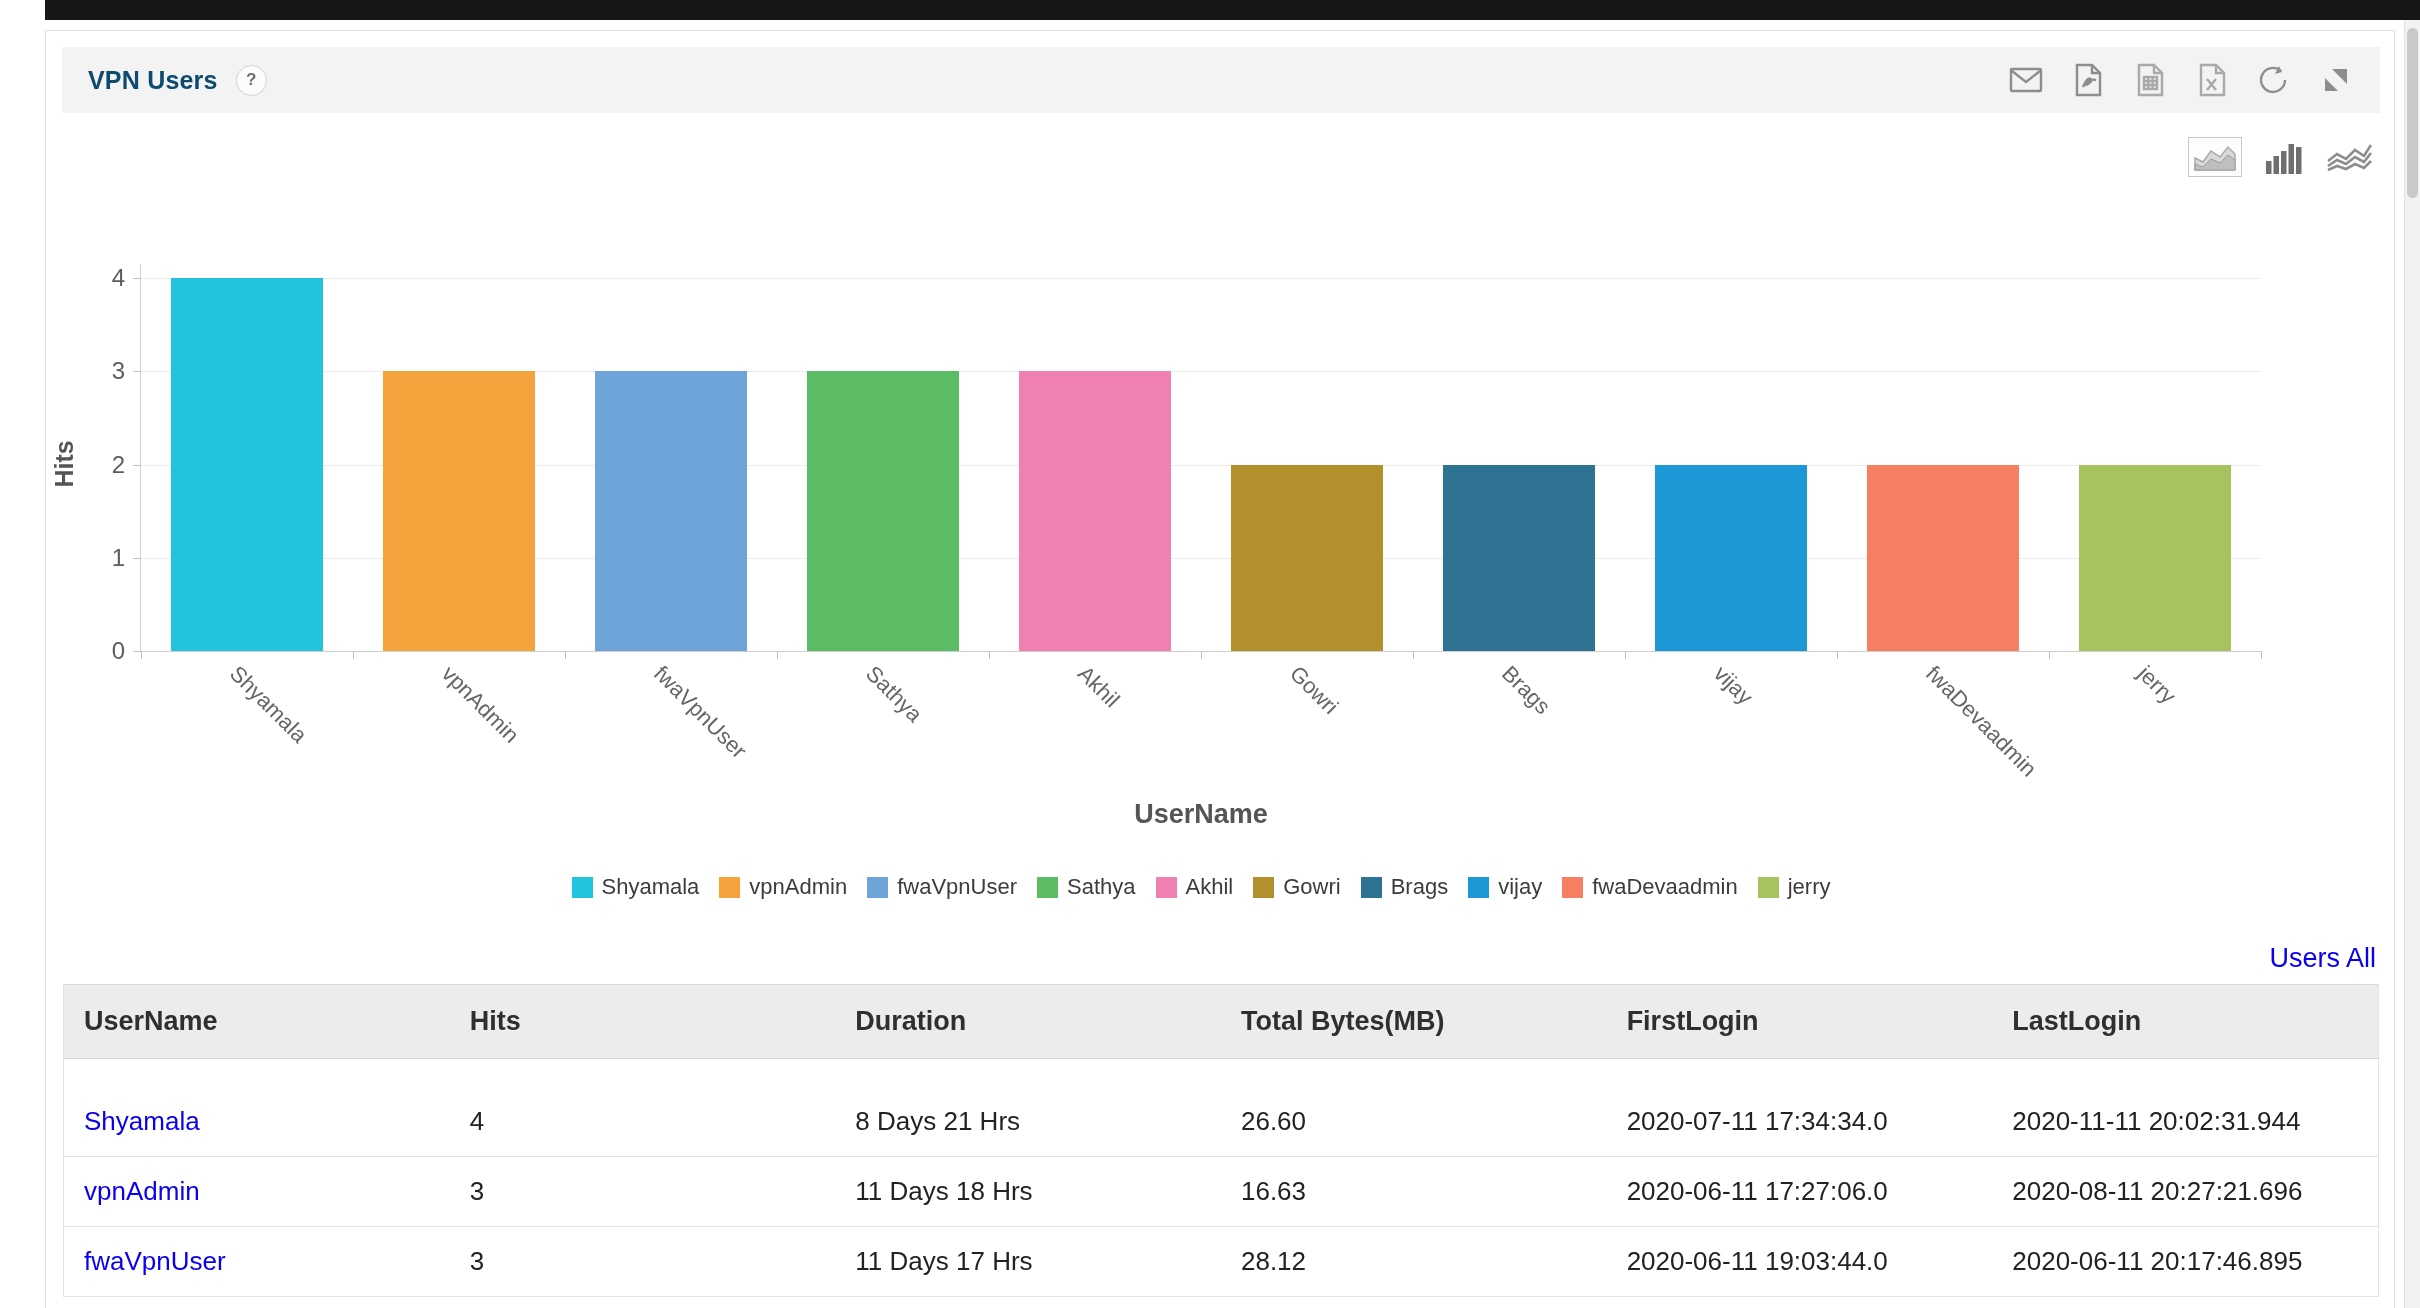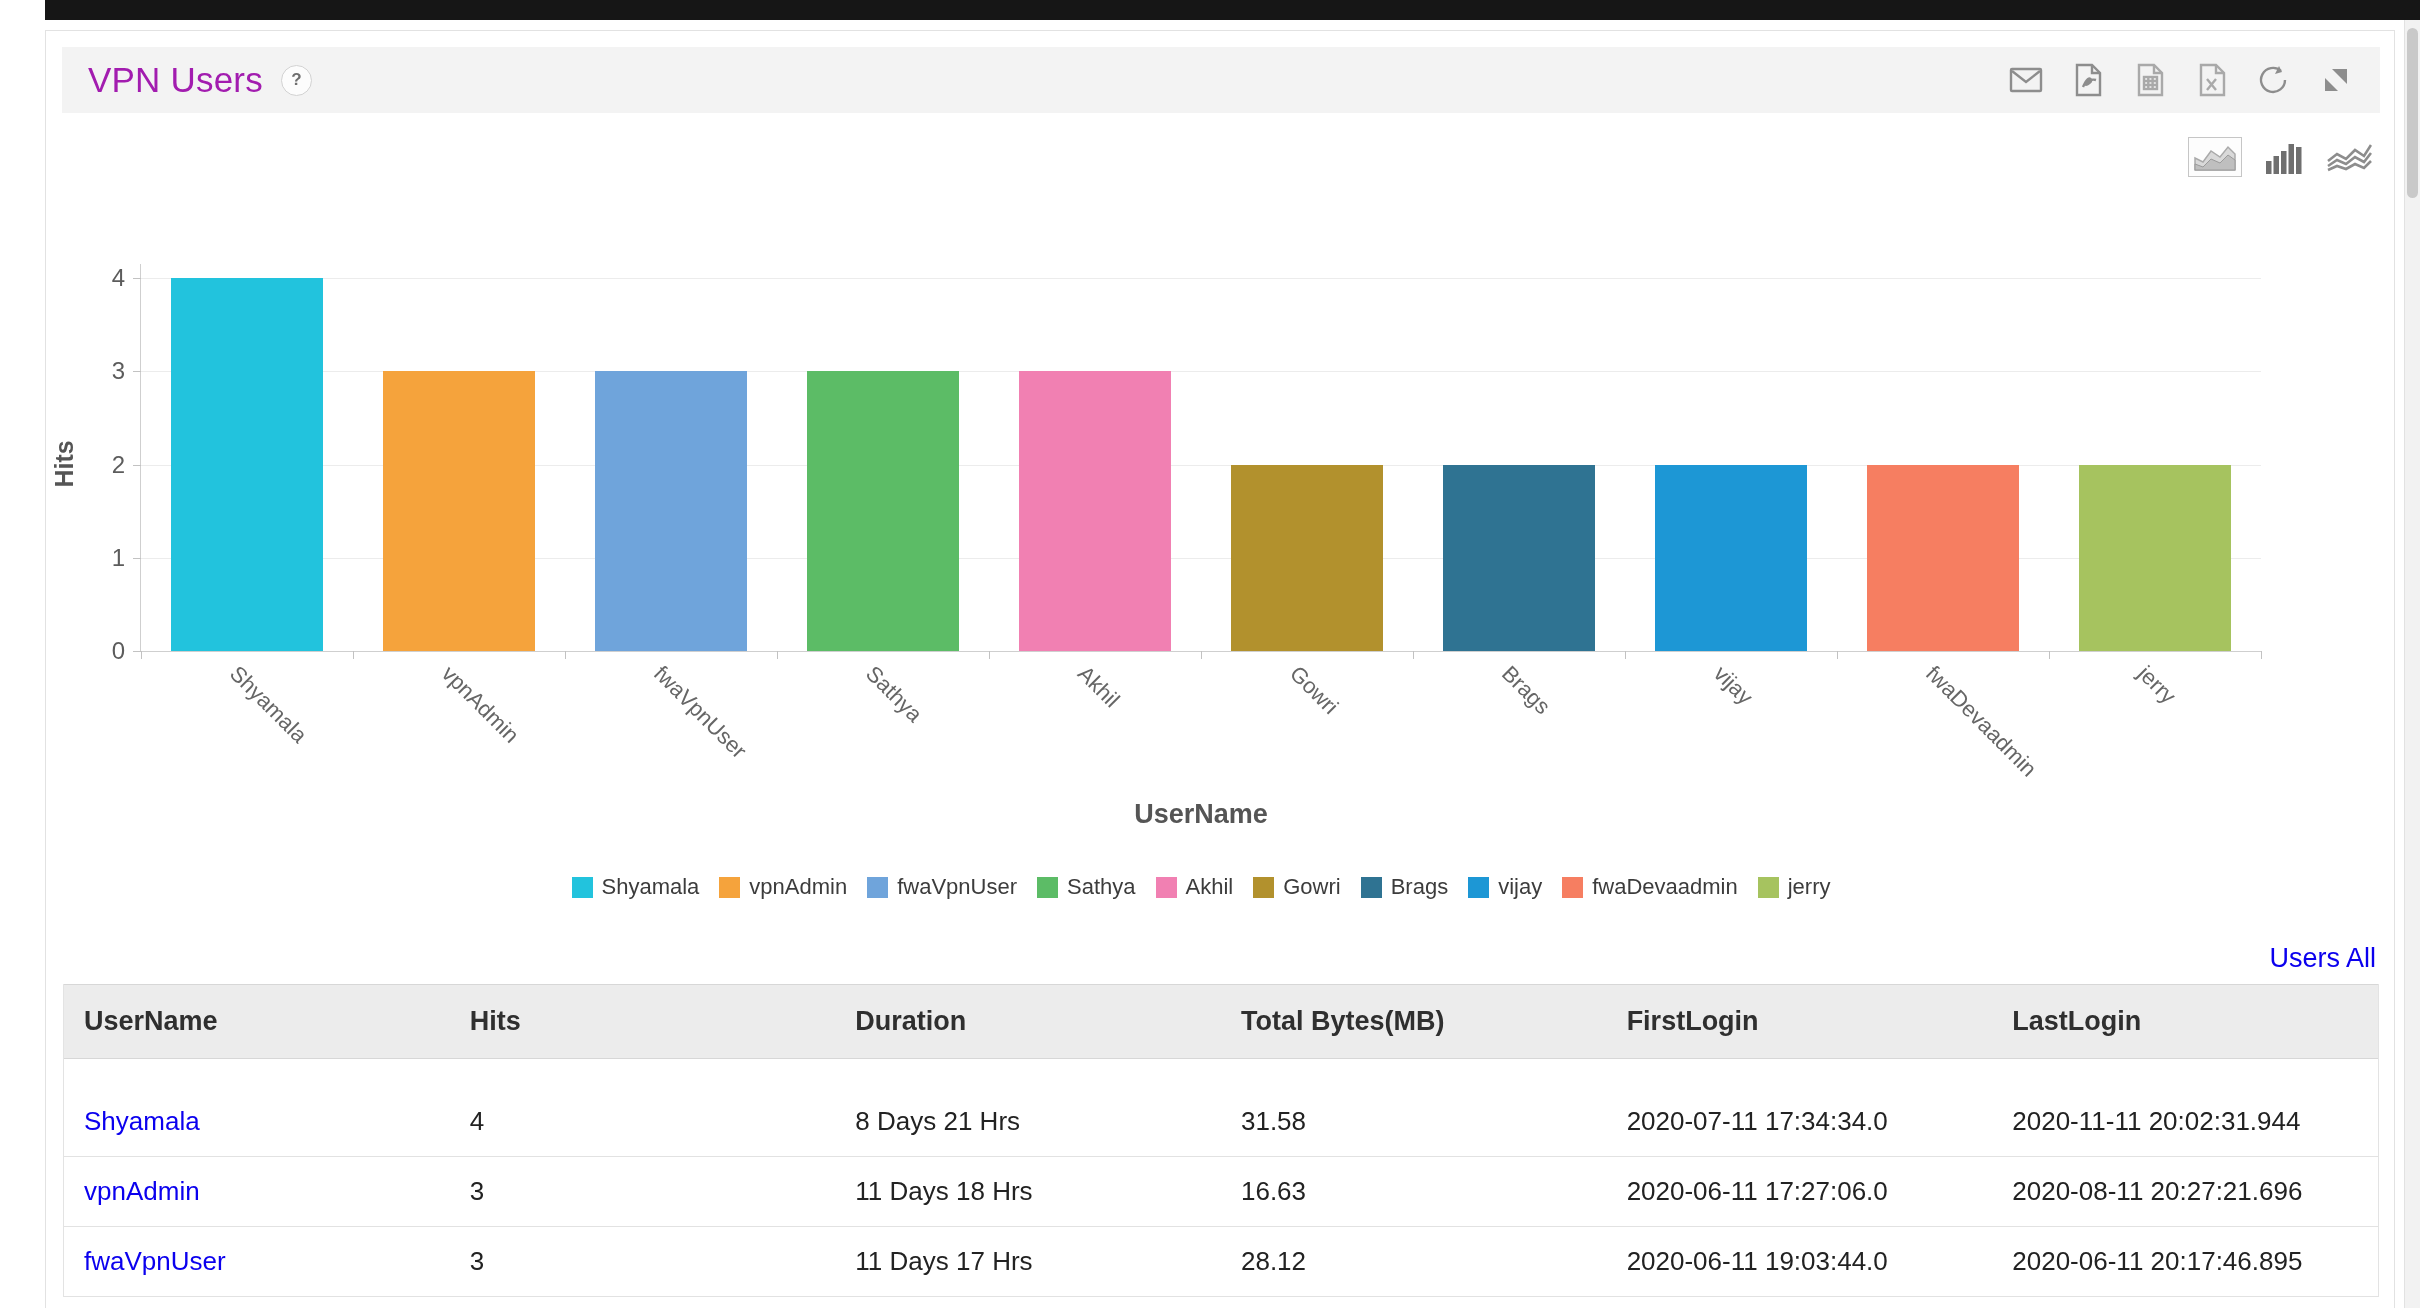--- a/index.html
+++ b/index.html
@@ -5,21 +5,21 @@
   * { margin:0; padding:0; box-sizing:border-box; }
   html,body { width:2420px; height:1308px; background:#ffffff; font-family:"Liberation Sans", sans-serif; overflow:hidden; }
   .top-chrome { position:absolute; left:45px; top:0; width:2375px; height:20px; background:#161616; }
   .scrollbar { position:absolute; right:0; top:20px; width:16px; height:1288px; background:#f2f2f2; border-left:1px solid #e2e2e2; }
   .scrollbar .thumb { position:absolute; top:8px; left:2px; width:11px; height:170px; background:#c9c9c9; border-radius:6px; }
 
   .panel { position:absolute; left:45px; top:30px; width:2350px; height:1278px; background:#ffffff; border:1px solid #e2e2e2; border-bottom:none; }
 
   
   .widget-header { position:absolute; left:16px; top:16px; width:2318px; height:66px; background:#f3f3f3; display:flex; align-items:center; padding:0 26px; }
-  .widget-title { font-size:35px; font-weight:normal; color:#a21caf; letter-spacing:0.2px; }
+  .widget-title { font-size:25px; font-weight:bold; color:#0c4a6e; letter-spacing:0.2px; }
   .help-badge { margin-left:18px; width:31px; height:31px; border-radius:50%; background:#fcfcfc; border:1px solid #d2d2d2; color:#6e6e6e; font-size:17px; font-weight:bold; display:flex; align-items:center; justify-content:center; cursor:pointer; }
   .header-tools { margin-left:auto; display:flex; align-items:center; gap:26px; }
   .tool-btn { width:36px; height:36px; display:flex; align-items:center; justify-content:center; cursor:pointer; }
   .tool-btn svg { stroke:#8d8d8d; fill:none; stroke-width:2.4; }
   .tool-btn.light svg { stroke:#a9a9a9; }
 
   
   .chart-type-row { position:absolute; top:106px; right:22px; display:flex; align-items:center; gap:22px; }
   .ct-btn { display:flex; align-items:center; justify-content:center; cursor:pointer; }
   .ct-frame { border:1px solid #c6c6c6; background:#fdfdfd; padding:4px 5px; }
@@ -244,21 +244,21 @@
           </tr>
         </thead>
       <tbody>
         <tr class="spacer">
             <td colspan="6"></td>
           </tr>
       <tr class="data-row">
             <td><a href="#">Shyamala</a></td>
             <td>4</td>
             <td>8 Days 21 Hrs</td>
-            <td>31.58</td>
+            <td>26.60</td>
             <td>2020-07-11 17:34:34.0</td>
             <td>2020-11-11 20:02:31.944</td>
           </tr>
           <tr class="data-row">
             <td><a href="#">vpnAdmin</a></td>
             <td>3</td>
             <td>11 Days 18 Hrs</td>
             <td>16.63</td>
             <td>2020-06-11 17:27:06.0</td>
             <td>2020-08-11 20:27:21.696</td>

